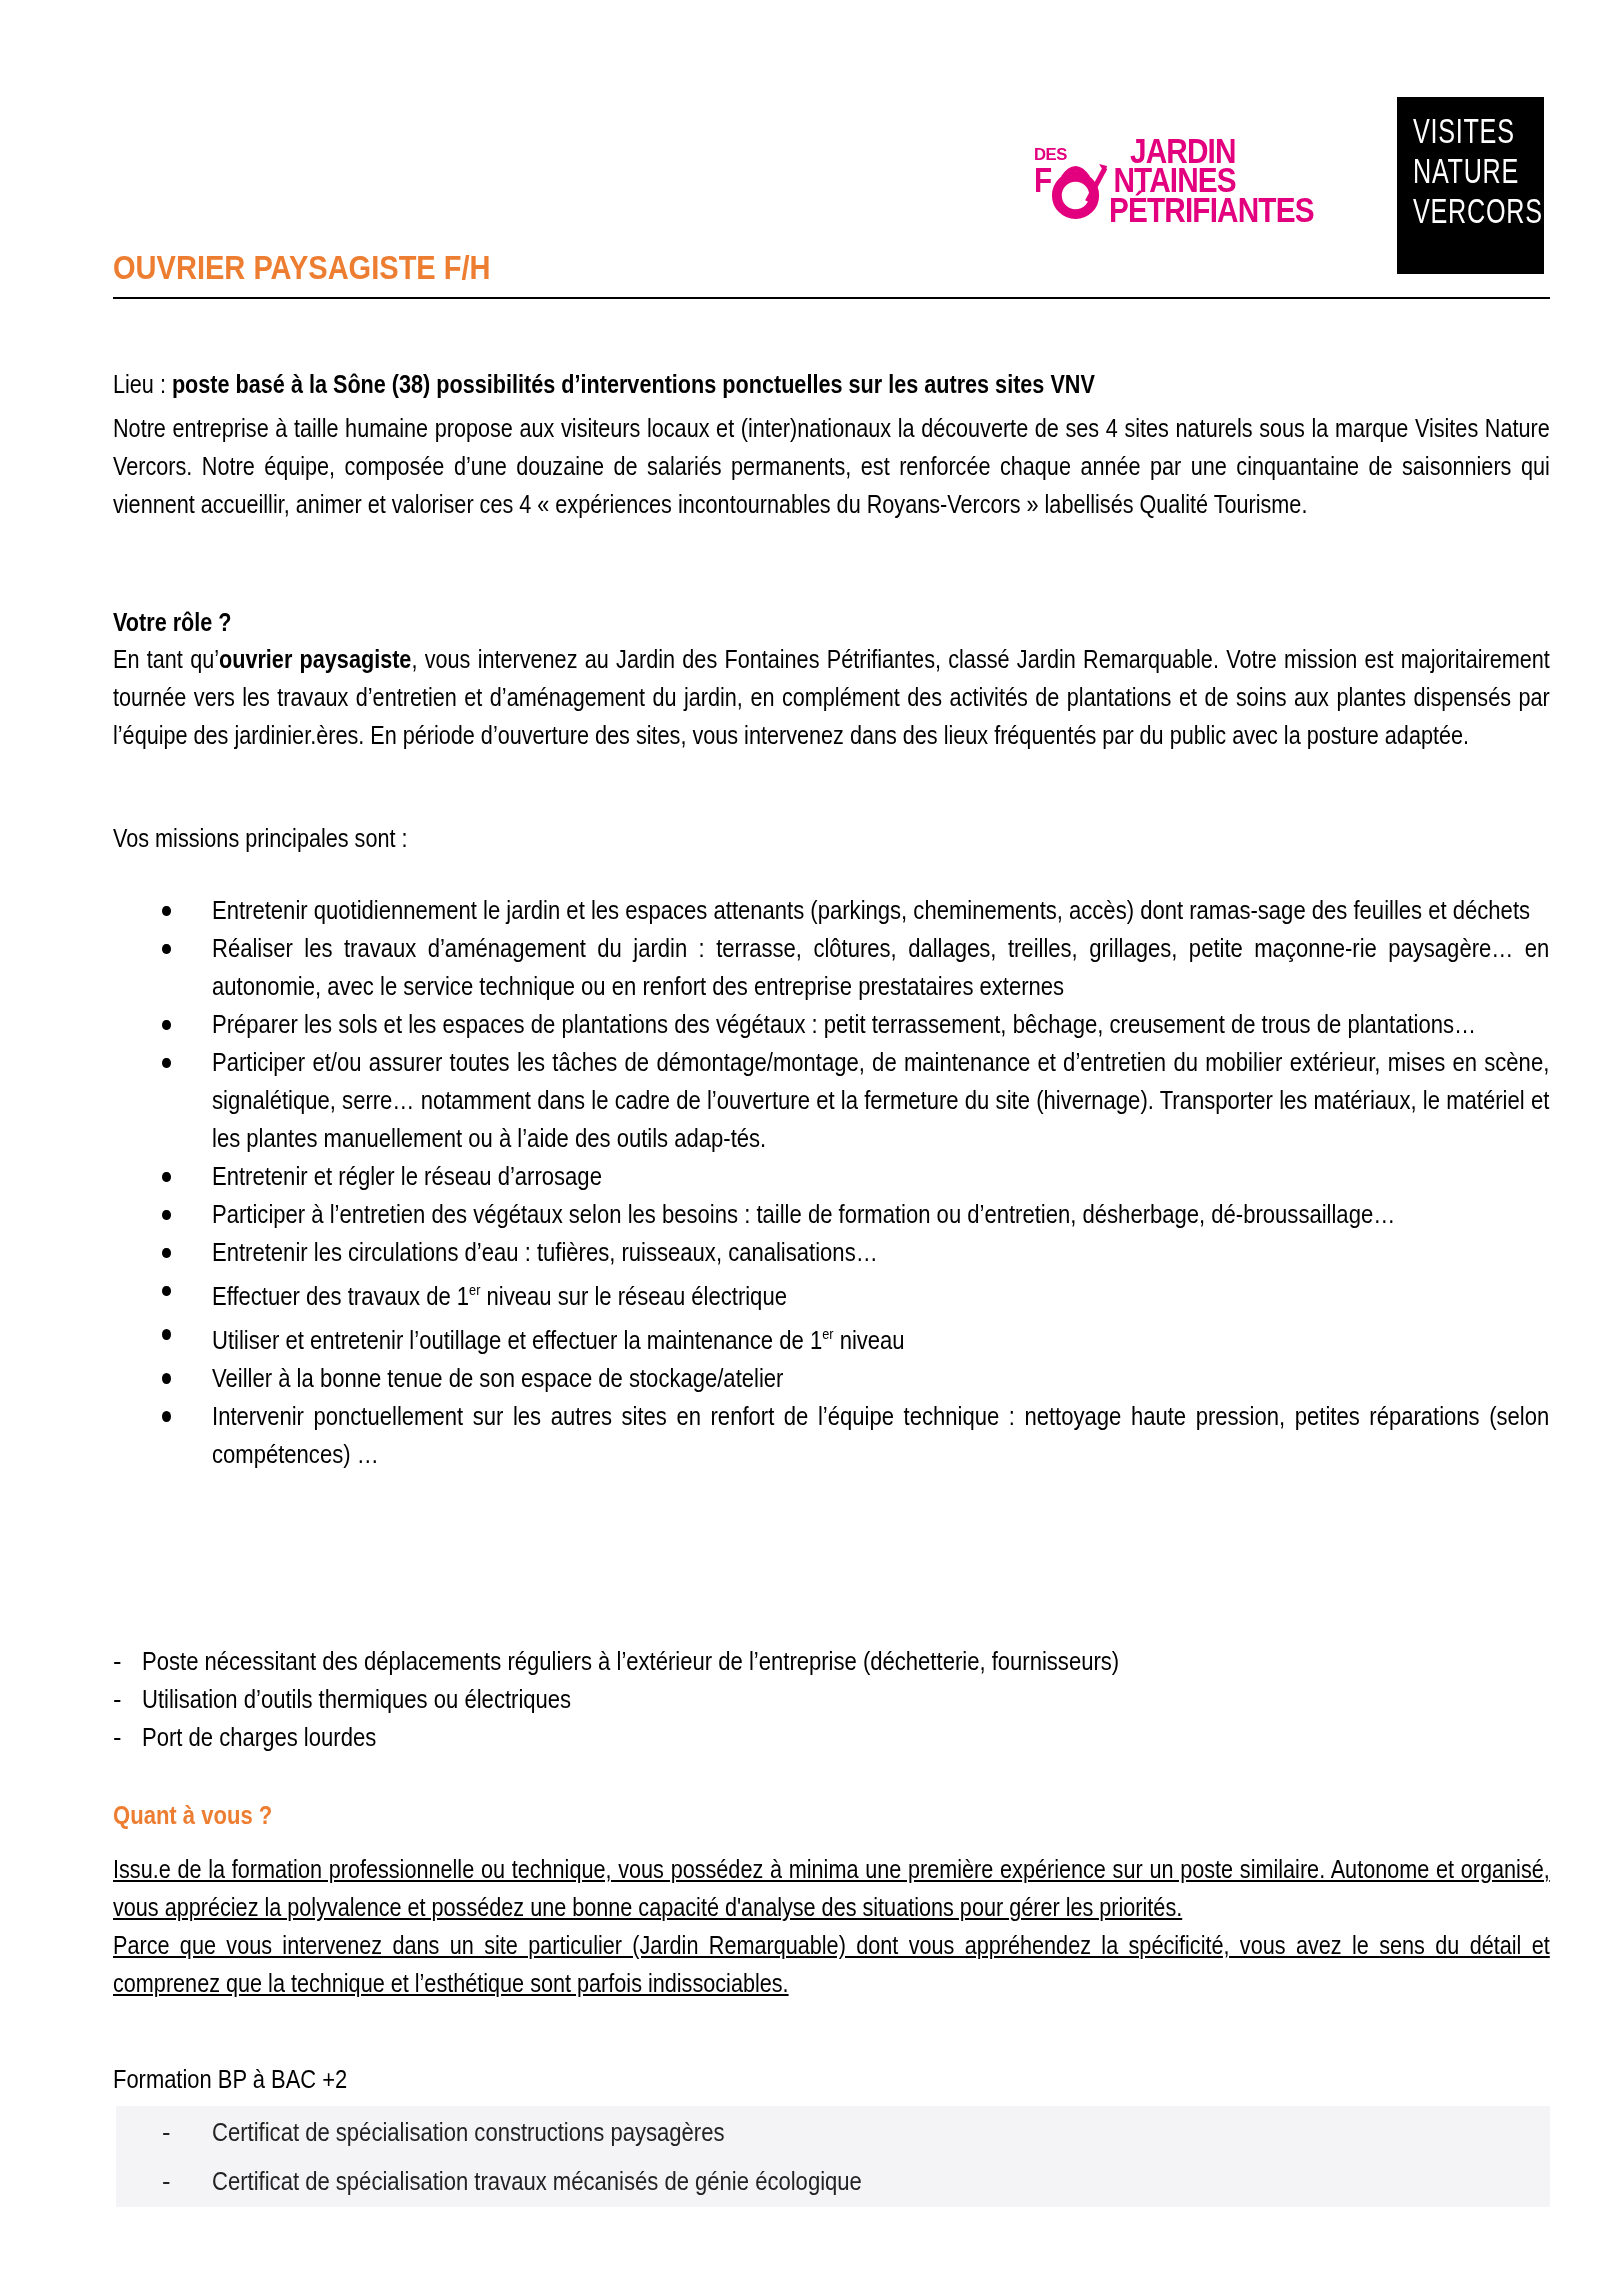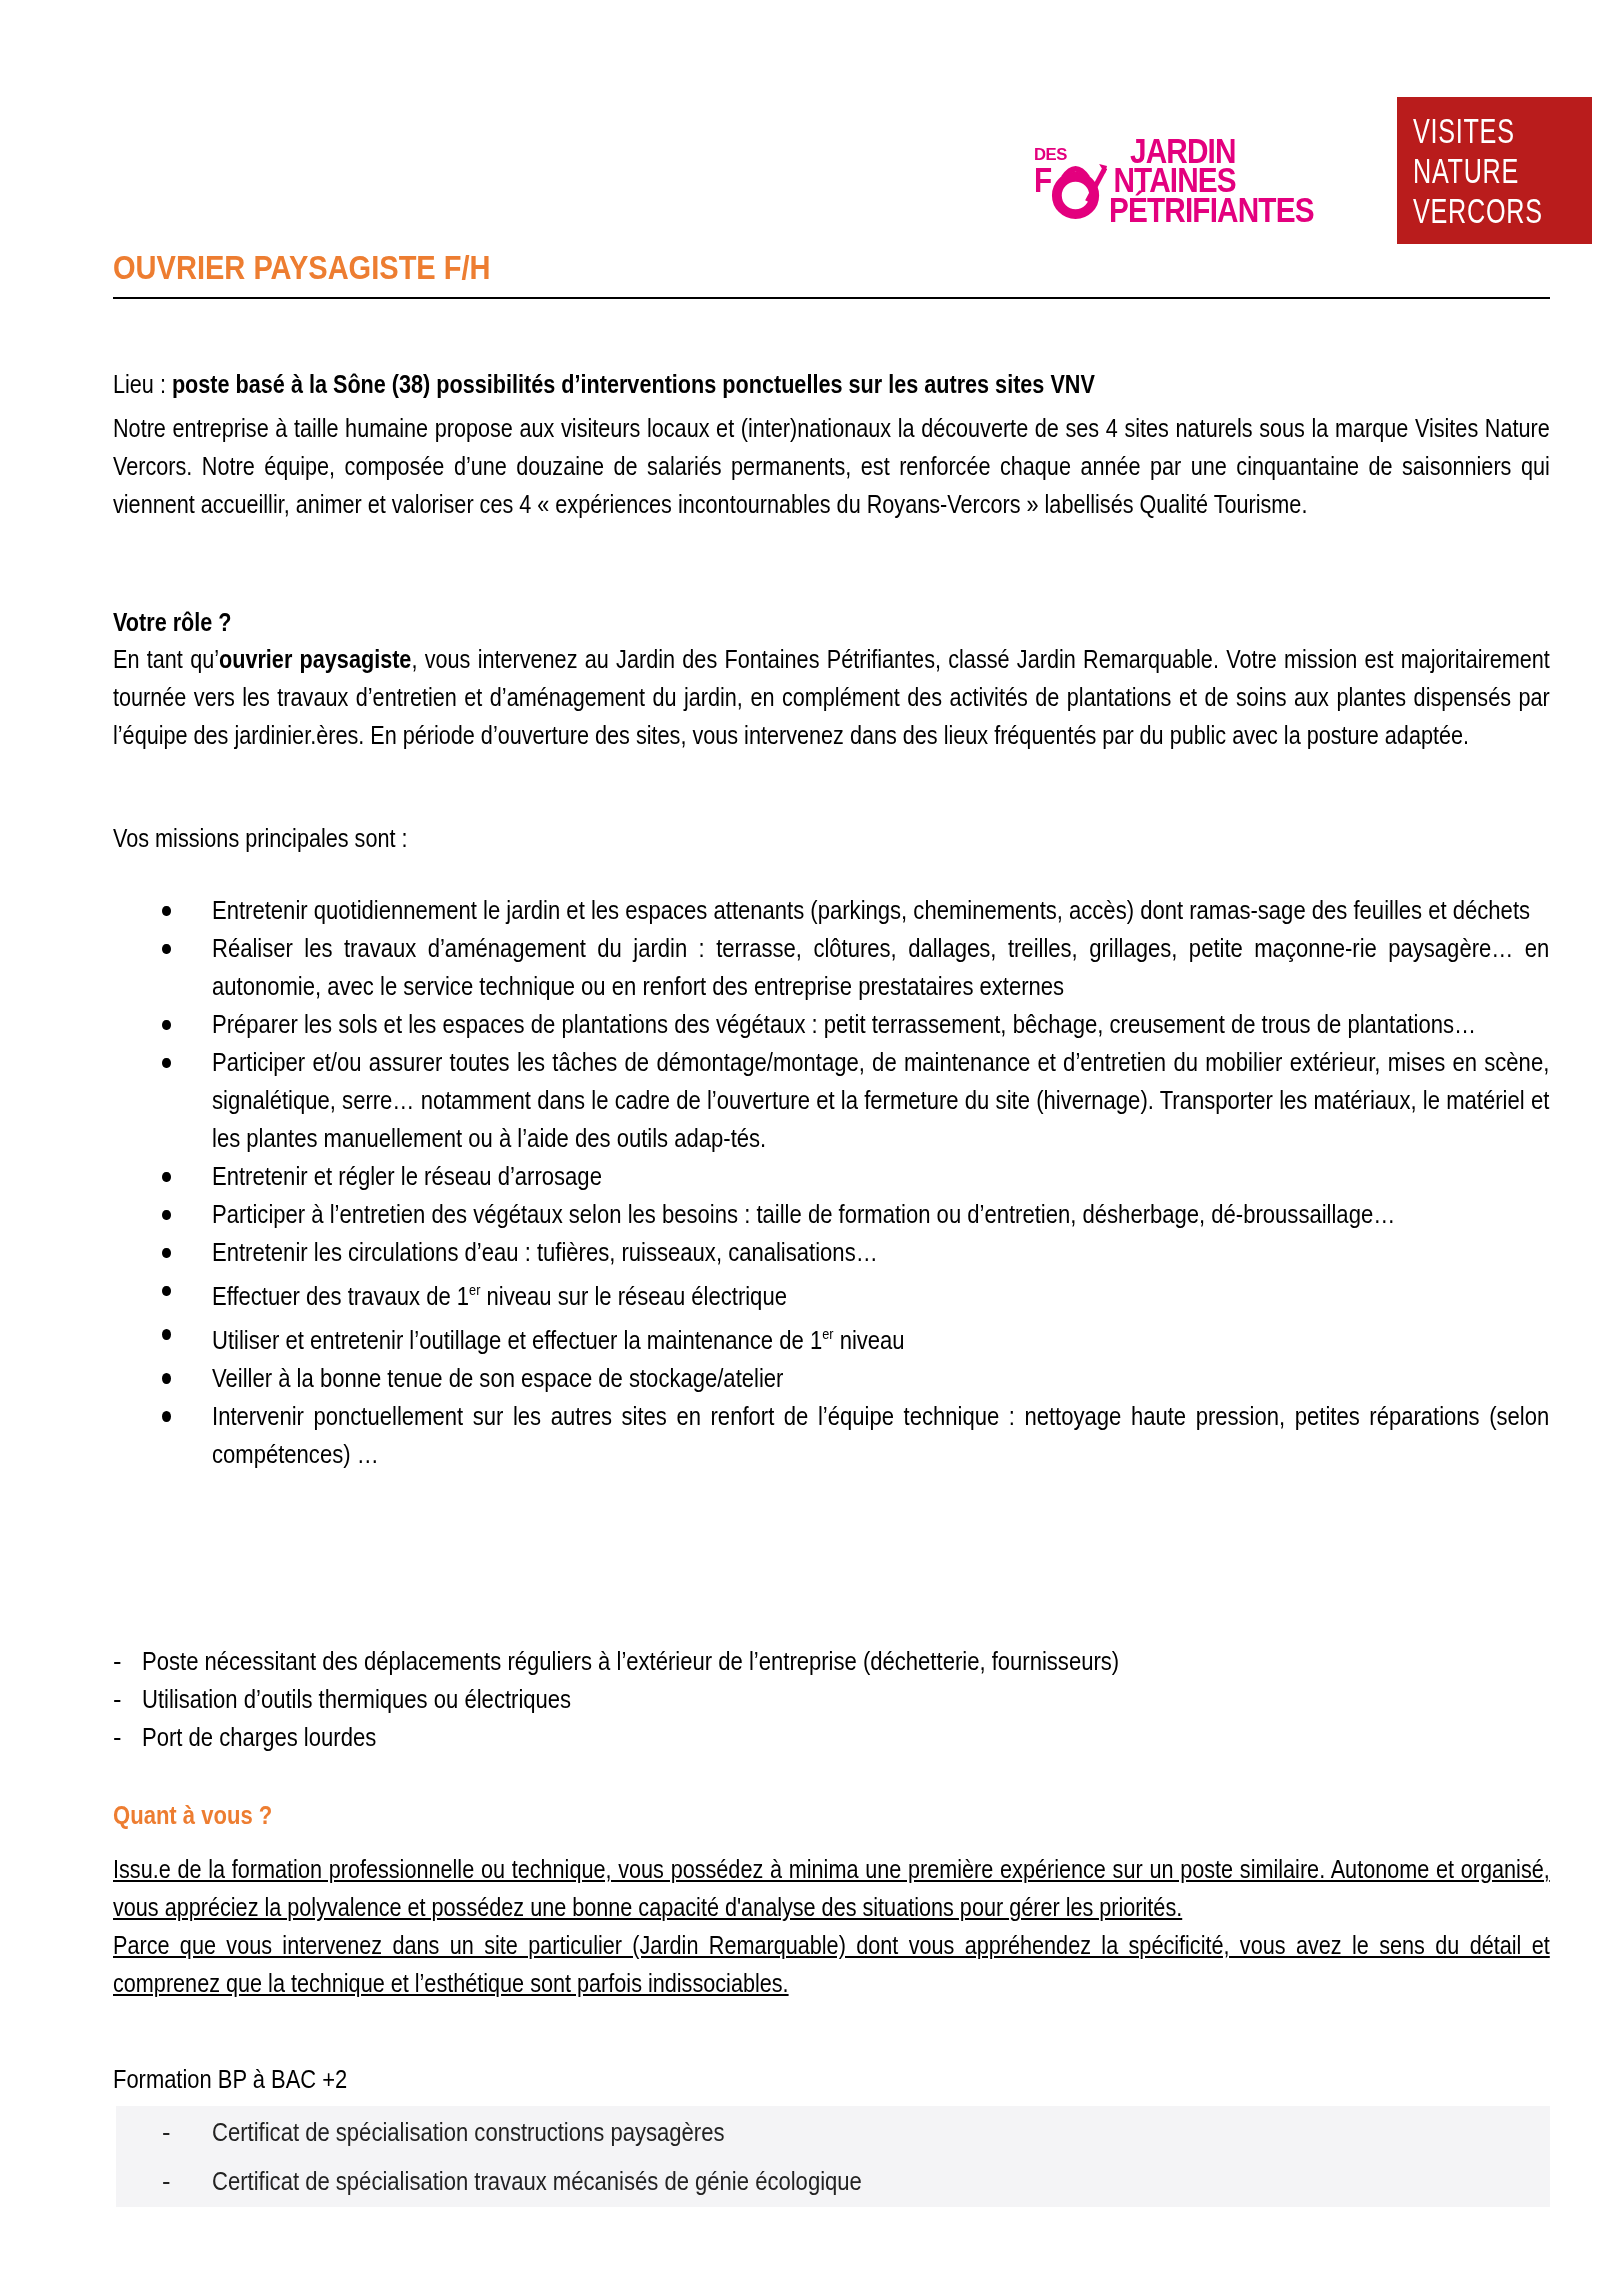--- a/index.html
+++ b/index.html
@@ -9,21 +9,21 @@
 
   
   .logo-jardin { position: absolute; left: 1019px; top: 113px; width: 284px; height: 98px; }
   .logo-jardin .des { position: absolute; left: 0; top: 11.8px; font: bold 16.7px "Liberation Sans", sans-serif; color: #e3007e; letter-spacing: -0.5px; }
   .logo-jardin .can { position: absolute; left: 13.7px; top: 29px; width: 59px; height: 57px; }
   .logo-jardin .line1 { position: absolute; left: 96px; top: 0px; font: bold 35px "Liberation Sans", sans-serif; color: #e3007e; letter-spacing: -1px; line-height: 35px; transform: scaleX(0.85); transform-origin: left; }
   .logo-jardin .line2 { position: absolute; left: 0; top: 29px; font: bold 35px "Liberation Sans", sans-serif; color: #e3007e; letter-spacing: -1px; line-height: 35px; transform: scaleX(0.85); transform-origin: left; }
   .logo-jardin .line2 .gap { display: inline-block; width: 73px; }
   .logo-jardin .line3 { position: absolute; left: 75px; top: 59px; font: bold 35px "Liberation Sans", sans-serif; color: #e3007e; letter-spacing: -1px; line-height: 35px; transform: scaleX(0.85); transform-origin: left; }
 
-  .logo-vnv { position: absolute; left: 1382px; top: 77px; width: 147px; height: 147px; background: #b91c1c; padding-left: 48px; }
+  .logo-vnv { position: absolute; left: 1382px; top: 77px; width: 147px; height: 177px; background: #000000; }
   .logo-vnv div { position: absolute; left: 15.7px; color: #fff; font: 35px "Liberation Sans", sans-serif; letter-spacing: 1px; transform: scaleX(0.72); transform-origin: left; line-height: 35px; }
   .logo-vnv .l1 { top: 15.7px; }
   .logo-vnv .l2 { top: 56px; }
   .logo-vnv .l3 { top: 96px; }
 
   
   .title { position: absolute; left: 98px; top: 229px; font: bold 33px "Liberation Sans", sans-serif; color: #ed7d31; transform: scaleX(0.88); transform-origin: left; letter-spacing: 0px; }
   .title-rule { position: absolute; left: 98px; top: 277px; width: 1437px; height: 2px; background: #000; }
 
   

